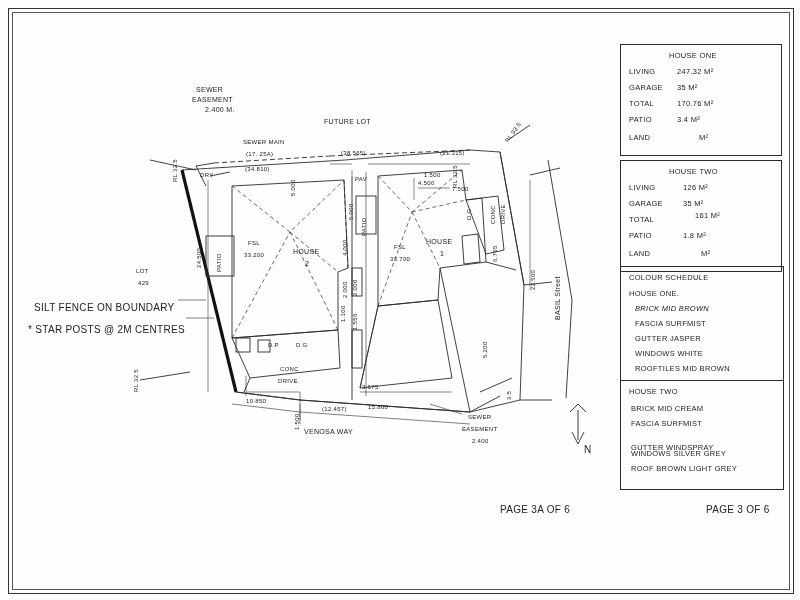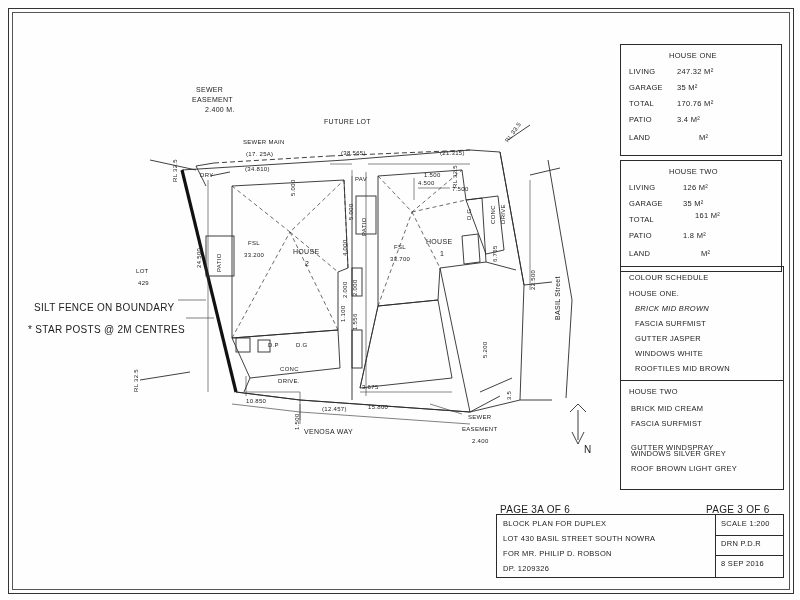--- a/index.html
+++ b/index.html
@@ -236,26 +236,14 @@
     <div class="t sm" style="left:10px;top:137px;">BRICK   MID CREAM</div>
     <div class="t sm" style="left:10px;top:152px;">FASCIA   SURFMIST</div>
     <div class="t sm" style="left:10px;top:176px;">GUTTER   WINDSPRAY</div>
     <div class="t sm" style="left:10px;top:182px;">WINDOWS   SILVER GREY</div>
     <div class="t sm" style="left:10px;top:197px;">ROOF BROWN  LIGHT GREY</div>
   </div>
 
   <div class="t md" style="left:500px;top:504px;">PAGE 3A OF 6</div>
   <div class="t md" style="left:706px;top:504px;">PAGE 3 OF 6</div>
 
-  <div class="panel" style="left:496px;top:514px;width:286px;height:62px;">
-    <div class="line" style="left:218px;top:0;width:1px;height:62px;"></div>
-    <div class="t sm" style="left:6px;top:4px;">BLOCK PLAN FOR DUPLEX</div>
-    <div class="t sm" style="left:6px;top:19px;">LOT 430 BASIL STREET SOUTH NOWRA</div>
-    <div class="t sm" style="left:6px;top:34px;">FOR MR. PHILIP D. ROBSON</div>
-    <div class="t sm" style="left:6px;top:49px;">DP. 1209326</div>
-    <div class="t xs" style="left:224px;top:4px;">SCALE 1:200</div>
-    <div class="t xs" style="left:224px;top:24px;">DRN P.D.R</div>
-    <div class="t xs" style="left:224px;top:44px;">8 SEP 2016</div>
-    <div class="line" style="left:218px;top:20px;width:68px;height:1px;"></div>
-    <div class="line" style="left:218px;top:40px;width:68px;height:1px;"></div>
-  </div>
 
 </div>
 
 </body></html>

